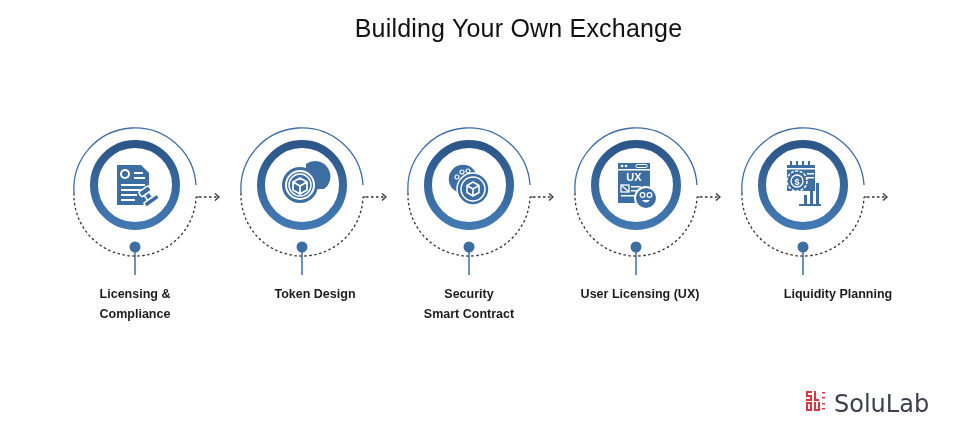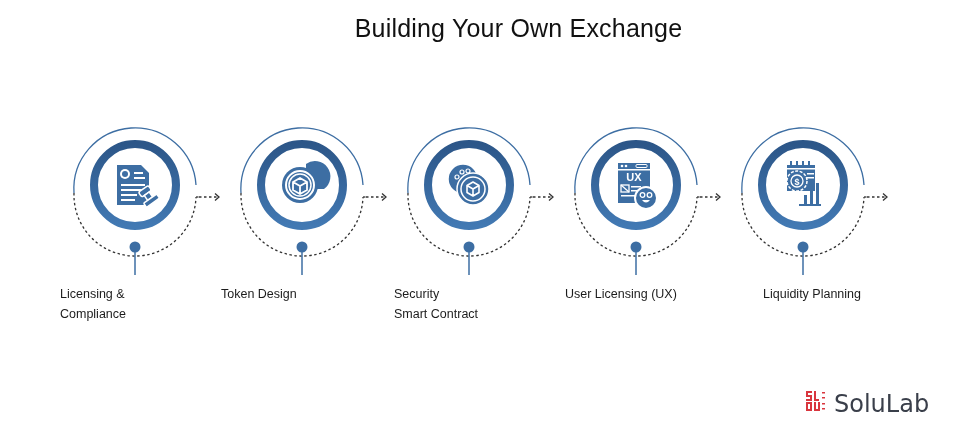--- a/index.html
+++ b/index.html
@@ -1,19 +1,19 @@
 <!DOCTYPE html>
 <html><head>
 <meta charset="utf-8">
 <style>
   html, body { margin:0; padding:0; background:#ffffff; }
   body { width:957px; height:432px; position:relative; overflow:hidden; font-family:"Liberation Sans", sans-serif; }
   .title { position:absolute; left:0; width:957px; top:14px; text-align:center; font-size:25px; font-weight:normal; color:#111111; letter-spacing:0.2px;padding-left:40px; }
   .diagram { position:absolute; left:0; top:0; }
-  .step-label { position:absolute; width:150px; text-align:left; font-size:12.5px; font-weight:normal; color:#1c1c1c; line-height:20px; top:284px; }
+  .step-label { position:absolute; width:150px; text-align:center; font-size:12.5px; font-weight:bold; color:#1c1c1c; line-height:20px; top:284px; }
   .logo { position:absolute; left:806px; top:390px; display:flex; align-items:flex-start; }
   .logo-text { font-size:24px; color:#3a3f4a; margin-left:6px; font-family:"DejaVu Sans", sans-serif; }
 </style>
 </head>
 <body>
 
 <div class="title">Building Your Own Exchange</div>
 
 <svg class="diagram" width="957" height="432" viewBox="0 0 957 432">
   <defs>
@@ -122,21 +122,21 @@
       <rect x="13" y="-2" width="3" height="21" fill="#3d6ea3"></rect>
       <rect x="-4" y="19" width="22" height="2" fill="#3d6ea3"></rect>
     </g>
   </g>
 </svg>
 
 <div class="step-label" style="left:60px;">
   <div>Licensing &amp;</div>
   <div>Compliance</div>
 </div>
-<div class="step-label" style="left:221px;">
+<div class="step-label" style="left:240px;">
   <div>Token Design</div>
 </div>
 <div class="step-label" style="left:394px;">
   <div>Security</div>
   <div>Smart Contract</div>
 </div>
 <div class="step-label" style="left:565px;">
   <div>User Licensing (UX)</div>
 </div>
 <div class="step-label" style="left:763px;">

